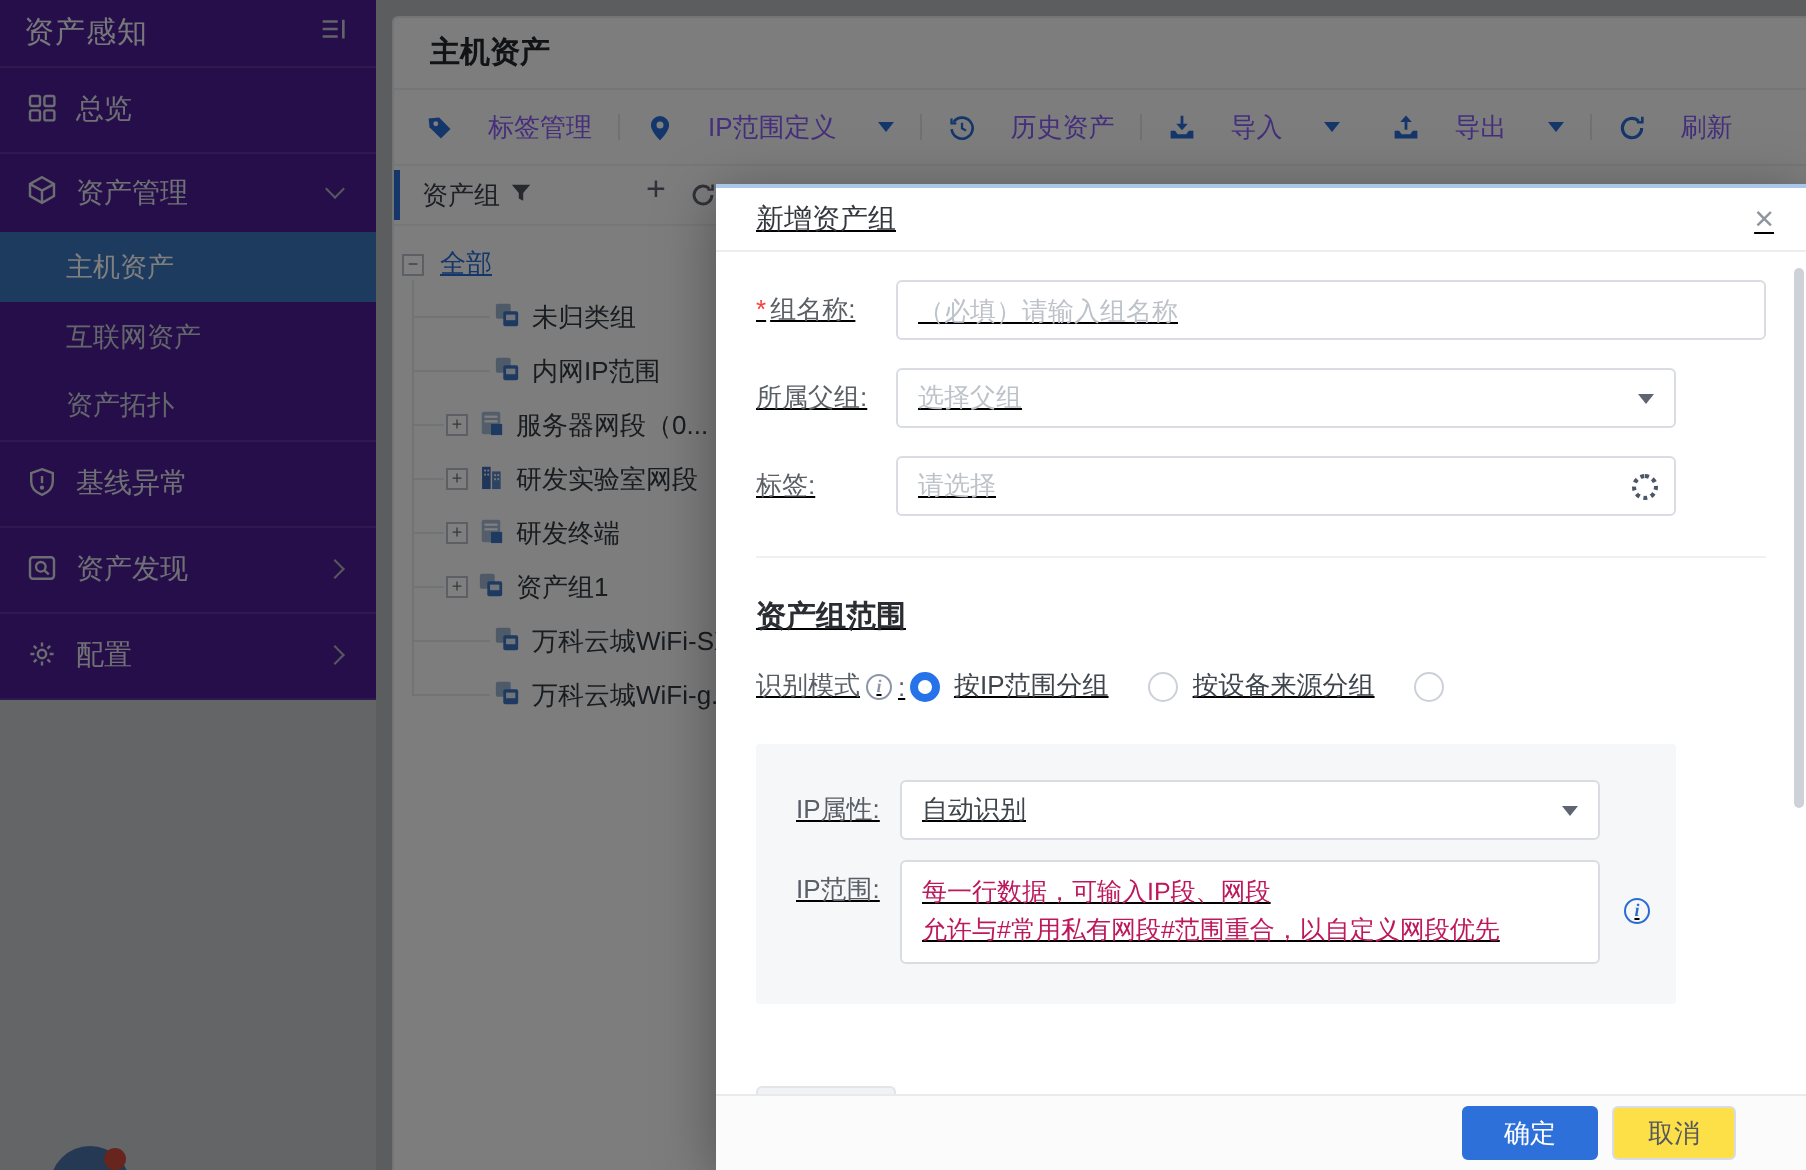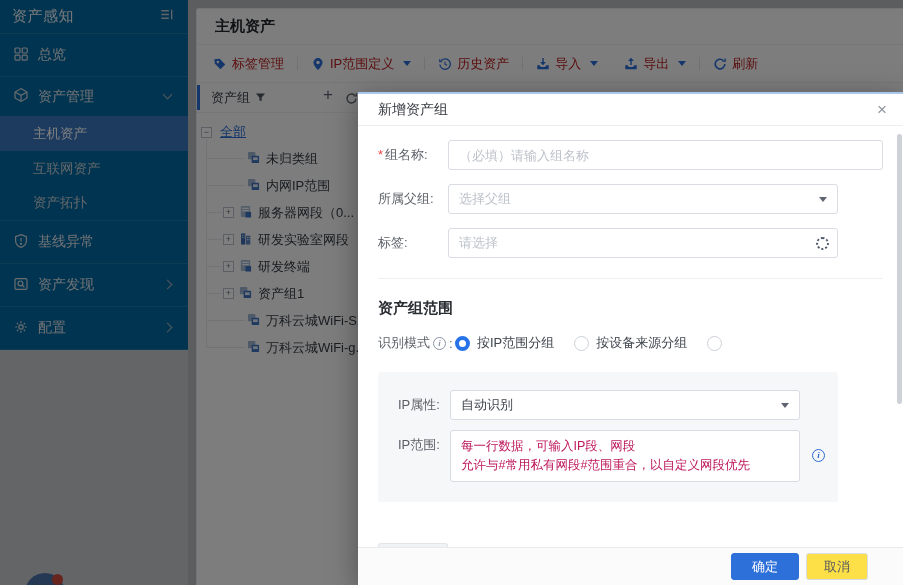--- a/index.html
+++ b/index.html
@@ -1,20 +1,20 @@
 <!DOCTYPE html>
 <html><head>
 <meta charset="utf-8">
 <style>
   * { margin:0; padding:0; box-sizing:border-box; }
   body { font-family:"Liberation Sans","DejaVu Sans",sans-serif; background:#555; }
   .screen { position:relative; width:903px; height:585px; overflow:hidden; background:#b9bbbf; }
 
   
-  .sidebar { position:absolute; left:0; top:0; width:188px; height:585px; background:#0369a1; display:flex; flex-direction:column; }
+  .sidebar { position:absolute; left:0; top:0; width:188px; height:585px; background:#4c1d95; display:flex; flex-direction:column; }
   .side-header { height:34px; display:flex; align-items:center; padding:0 14px 0 12px; border-bottom:1px solid rgba(255,255,255,.10); }
   .side-title { font-size:15px; color:#eef1f5; flex:1; letter-spacing:.5px; }
   .side-item { display:flex; align-items:center; padding-left:13px; color:#dfe3e9; font-size:14px; position:relative; cursor:pointer; }
   .side-item .lbl { margin-left:9px; }
   .h43 { height:43px; border-bottom:1px solid rgba(255,255,255,.10); }
   .h39 { height:39px; }
   .sub-item { height:35px; display:flex; align-items:center; padding-left:33px; color:#c7cdd5; font-size:13.5px; cursor:pointer; }
   .sub-item.selected { background:#3a74be; color:#ffffff; }
   .sub-last { border-bottom:1px solid rgba(255,255,255,.10); }
   .side-rest { flex:1; background:#c9cbcf; }
@@ -22,21 +22,21 @@
   .chev-down { right:17px; top:14px; transform:rotate(45deg); }
   .chev-right { right:17px; top:17px; transform:rotate(-45deg); }
   .sicon { flex:none; }
 
   
   .page { position:absolute; left:188px; top:0; right:0; bottom:0; background:#b9bbbf; }
   .card { position:absolute; left:8px; top:8px; right:0; bottom:0; background:#fafbfc; border:1px solid #e6e8eb; border-right:none; border-bottom:none; border-radius:3px 0 0 0; }
   .card-header { height:36px; display:flex; align-items:center; padding-left:18px; border-bottom:1px solid #ebedef; }
   .card-title { font-size:15px; font-weight:bold; color:#22262b; }
   .toolbar { height:38px; display:flex; align-items:center; padding-left:16px; border-bottom:1px solid #edeff1; }
-  .tbtn { display:flex; align-items:center; gap:5px; color:#b91c1c; font-size:13px; cursor:pointer; }
+  .tbtn { display:flex; align-items:center; gap:17px; color:#8b5cf6; font-size:13px; cursor:pointer; }
   .tsep { width:1px; height:13px; background:#dfe2e6; margin:0 13px; }
   .tsp { width:26px; }
   .tcaret { width:0; height:0; border-left:4px solid transparent; border-right:4px solid transparent; border-top:5px solid #2b6cd4; margin-left:4px; }
 
   
   .panel-header { position:relative; height:30px; display:flex; align-items:center; padding-left:14px; border-bottom:1px solid #eceef1; }
   .panel-accent { position:absolute; left:0; top:2px; bottom:2px; width:3px; background:#2b6cd4; }
   .panel-title { font-size:13px; color:#3c4148; }
   .panel-add { position:absolute; left:126px; top:2px; font-size:17px; color:#5f6571; cursor:pointer; }
   .panel-refresh { position:absolute; left:148px; top:8px; cursor:pointer; }
@@ -54,21 +54,21 @@
   .t-row .ticon { margin-left:46px; flex:none; z-index:1; }
   .t-row.exp .ticon { margin-left:5px; }
   .t-lbl2 { margin-left:6px; white-space:nowrap; cursor:pointer; }
 
   
   .logo-bubble { position:absolute; left:25px; top:573px; width:40px; height:40px; border-radius:50%; background:#4a72a8; }
   .logo-red { position:absolute; right:2px; top:1px; width:11px; height:11px; border-radius:50%; background:#cf4a3c; }
 
   
   .overlay { position:absolute; inset:0; background:rgba(0,0,0,0.5); z-index:50; }
-  .modal { position:absolute; left:358px; top:92px; width:545px; height:493px; background:#fff; border-top:2px solid #a9c7ea; box-shadow:0 6px 28px rgba(0,0,0,.35); z-index:100; }
+  .modal { position:absolute; left:358px; top:92px; width:545px; height:493px; background:#fff; border-top:2px solid #a9c7ea; box-shadow:0 6px 28px rgba(0,0,0,.35); z-index:100;text-decoration:underline; }
   .modal-header { height:32px; display:flex; align-items:center; justify-content:space-between; padding:0 16px 0 20px; border-bottom:1px solid #ebedf0; }
   .modal-title { font-size:14px; color:#34383e; }
   .modal-close { font-size:17px; color:#8f959e; cursor:pointer; line-height:1; }
   .modal-body { padding:0 20px; position:relative; }
   .section-title { margin-top:20px; font-size:15px; font-weight:bold; color:#2a2e33; }
   .form-row { margin-top:14px; display:flex; align-items:center; }
   .form-label { width:70px; font-size:13px; color:#5a5f66; flex:none; }
   .req { color:#f24242; margin-right:2px; }
   .form-field { position:relative; width:390px; height:30px; border:1px solid #d9dce3; border-radius:3px; display:flex; align-items:center; padding:0 10px; font-size:13px; background:#fff; }
   input.raw { width:452px; height:30px; border:1px solid #d9dce3; border-radius:3px; padding:0 10px; font-size:13px; font-family:inherit; color:#333; outline:none; }

